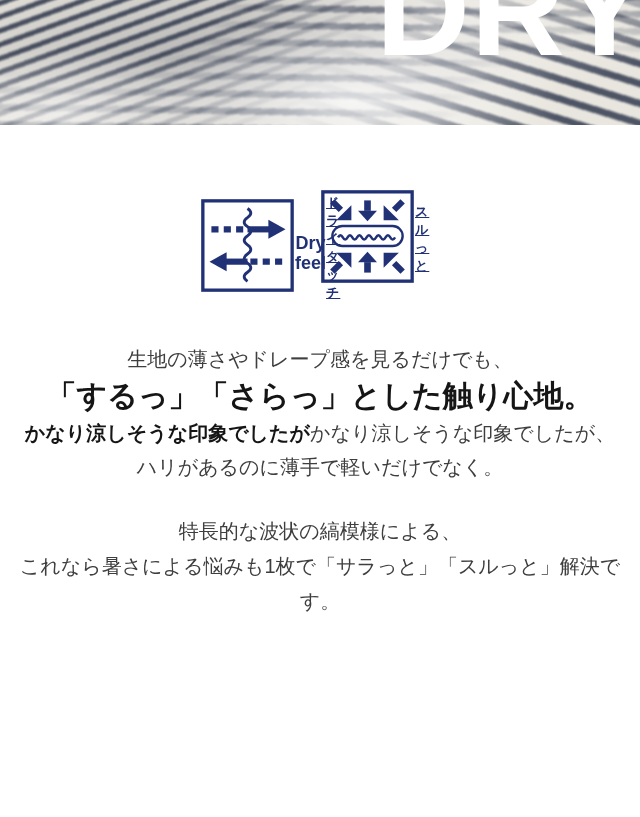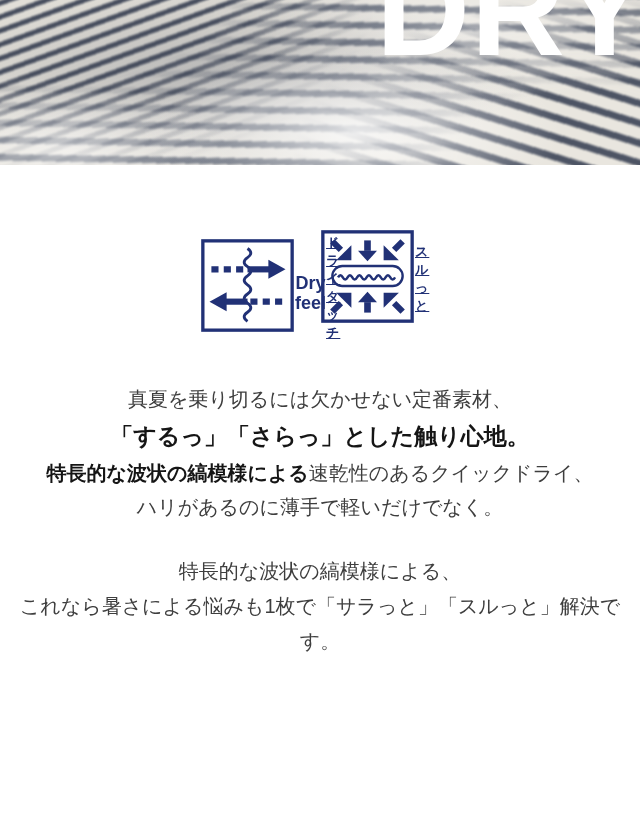--- a/index.html
+++ b/index.html
@@ -11,21 +11,21 @@
   }
   *{margin:0;padding:0;box-sizing:border-box;}
   html,body{background:#ffffff;}
   body{
     width:640px;height:817px;overflow:hidden;
     font-family:"Liberation Sans","DejaVu Sans",sans-serif;
   }
   .page{width:640px;height:817px;background:#fff;position:relative;overflow:hidden;}
 
   
-  .hero{position:relative;width:640px;height:165px;overflow:hidden;background:var(--stripe-light);}
+  .hero{position:relative;width:640px;height:125px;overflow:hidden;background:var(--stripe-light);}
   .stripe-layer{position:absolute;inset:-30px;filter:blur(1px);}
   .stripe-base{
     background:repeating-linear-gradient(184deg,var(--stripe-dark) 0 6px,var(--stripe-light) 6px 16px);
     transform:rotate(-3deg) scale(1.08);
   }
   .stripe-fold{
     background:repeating-linear-gradient(160deg,#474e5e 0 5px,#e2dfd8 5px 13px);
     -webkit-mask-image:radial-gradient(ellipse 430px 260px at 14% 8%,#000 35%,transparent 72%);
     mask-image:radial-gradient(ellipse 430px 260px at 14% 8%,#000 35%,transparent 72%);
   }
@@ -63,21 +63,21 @@
   .feature-subtitle{
     margin-top:5px;font-size:13px;font-weight:bold;letter-spacing:1px;
     text-align:left;color:var(--accent);text-decoration:underline;
   }
 
   
   .copy{margin-top:40px;text-align:center;color:var(--text);}
   .blk{font-size:20px;line-height:34px;}
   .blk + .blk{margin-top:30px;line-height:35px;}
   .ln{display:block;}
-  .ln-emph{display:block;font-size:23px;font-weight:bold;color:var(--emph);line-height:40px;}
+  .ln-emph{display:block;font-size:30px;font-weight:bold;color:var(--emph);line-height:40px;}
   .b{font-weight:bold;color:var(--emph);}
 </style>
 </head>
 <body>
 
 <div class="page">
 
   <div class="hero">
     <div class="stripe-layer stripe-base"></div>
     <div class="stripe-layer stripe-fold"></div>
@@ -127,23 +127,23 @@
         </svg>
       </div>
       <div class="feature-subtitle">スルっと</div>
     </div>
 
   </div>
 
   <div class="copy">
 
     <p class="blk">
-      <span class="ln">真夏を乗り切るには欠かせない定番素材、</span>
+      <span class="ln">生地の薄さやドレープ感を見るだけでも、</span>
       <span class="ln-emph">「するっ」「さらっ」とした触り心地。</span>
-      <span class="ln"><span class="b">特長的な波状の縞模様による</span><span>速乾性のあるクイックドライ、</span></span>
+      <span class="ln"><span class="b">かなり涼しそうな印象でしたが</span><span>かなり涼しそうな印象でしたが、</span></span>
       <span class="ln">ハリがあるのに薄手で軽いだけでなく。</span>
     </p>
 
     <p class="blk">
       <span class="ln">特長的な波状の縞模様による、</span>
       <span class="ln">これなら暑さによる悩みも1枚で「サラっと」「スルっと」解決です。</span>
 
     </p>
 
   </div>

